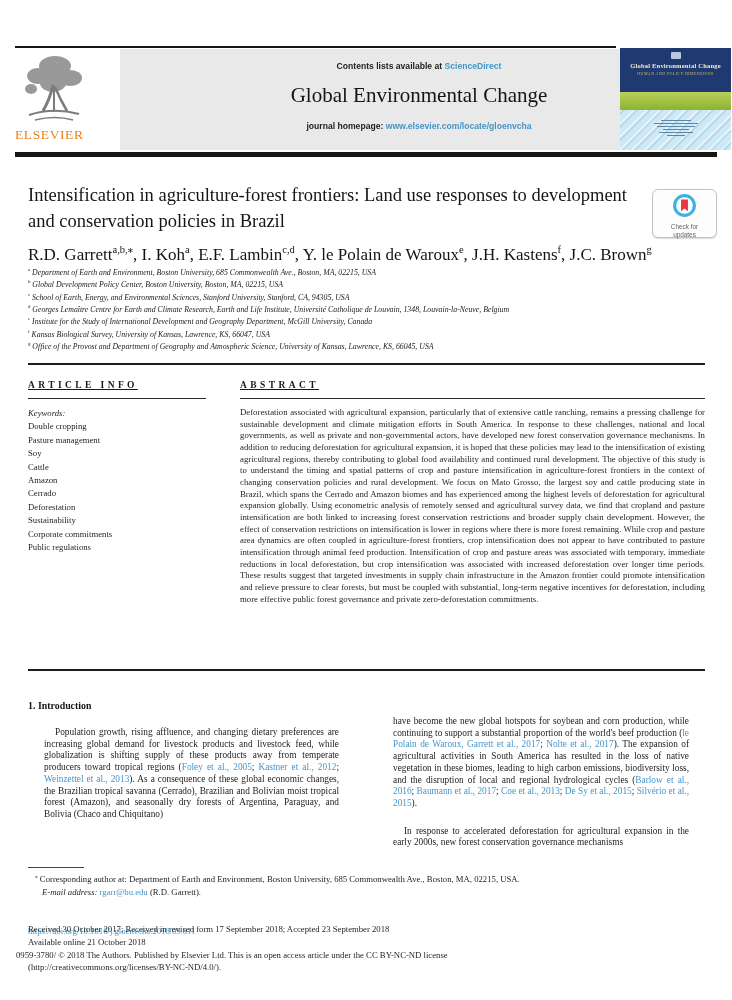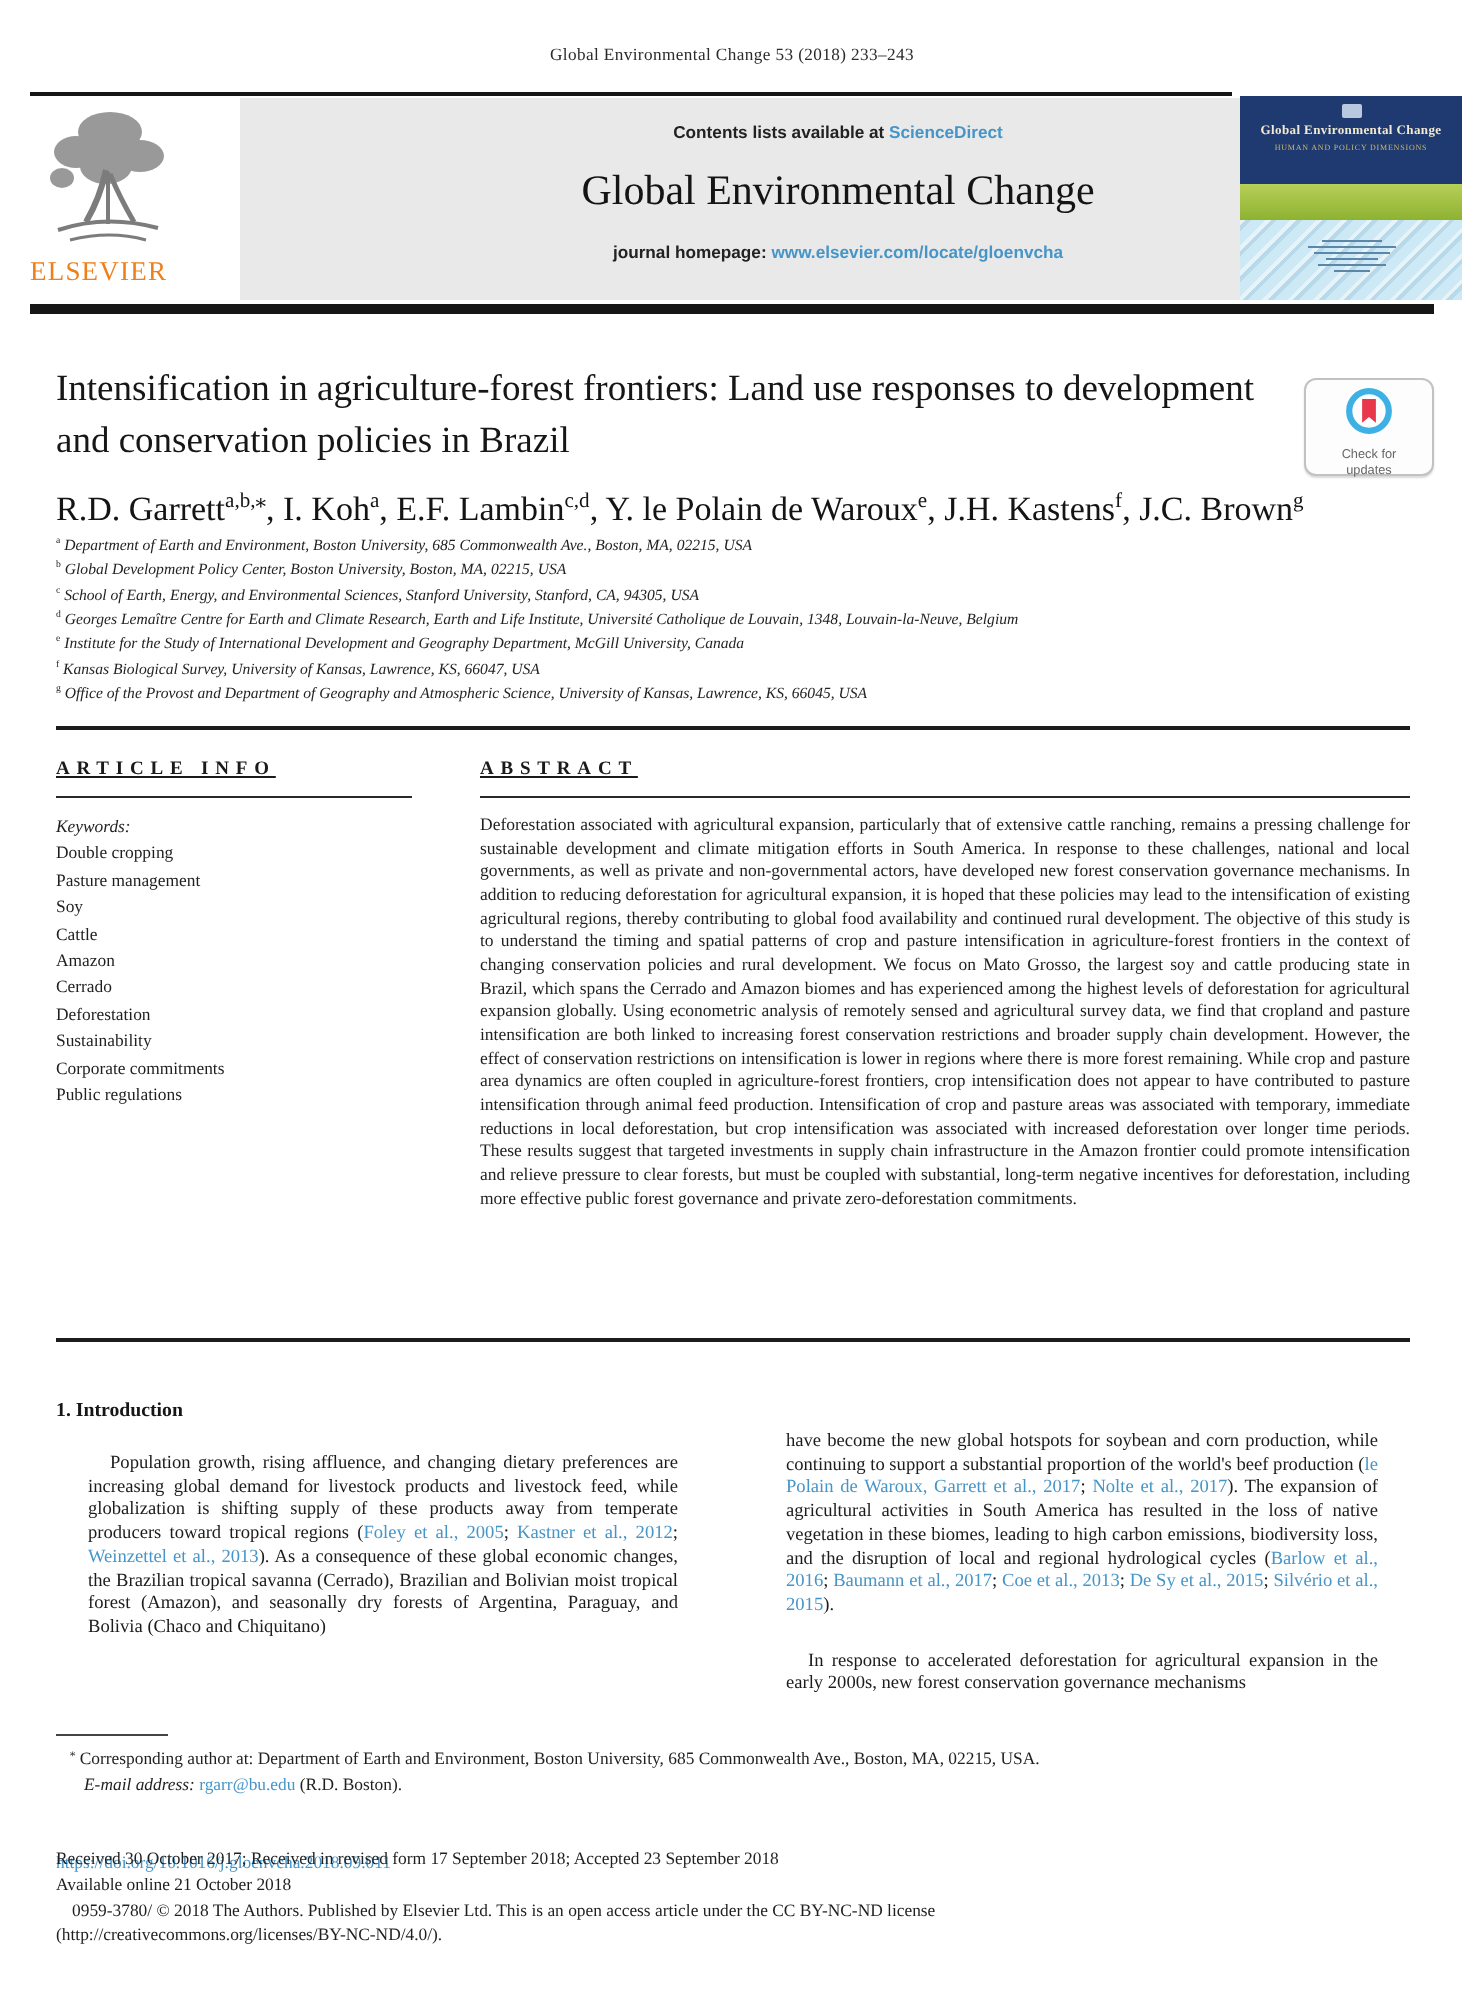--- a/index.html
+++ b/index.html
@@ -66,29 +66,28 @@
   .body-p{font-size:9.3px;line-height:11.7px;text-align:justify;color:#1c1c1c;margin:16px;text-indent:11px;}
 
   
   .fn-rule{position:absolute;left:28px;top:867px;width:56px;height:1px;background:#444;}
   .fn{position:absolute;left:28px;top:873px;width:660px;font-size:8.7px;line-height:12.6px;color:#1f1f1f;}
   .fn .l1{padding-left:7px;}
   .fn .l2{padding-left:14px;}
   .doi{position:absolute;left:28px;top:910px;font-size:8.7px;margin-top:16px;}
   .meta1{position:absolute;left:28px;top:924px;font-size:8.7px;color:#1f1f1f;}
   .meta2{position:absolute;left:28px;top:937px;font-size:8.7px;color:#1f1f1f;}
-  .meta3{position:absolute;left:36px;top:950px;font-size:8.7px;color:#1f1f1f;}
+  .meta3{position:absolute;left:16px;top:950px;font-size:8.7px;color:#1f1f1f;}
   .meta4{position:absolute;left:28px;top:962px;font-size:8.7px;color:#1f1f1f;}
 </style>
 </head>
 <body>
 
 <div class="page">
 
-  <div class="citation">Global Environmental Change 53 (2018) 233–243</div>
 
   <div class="rule-top"></div>
 
   <div class="logo-box">
     <div class="logo-tree">
       <svg width="78" height="74" viewBox="0 0 78 74">
         <g fill="#8f8f8f" opacity="0.9">
           <ellipse cx="40" cy="15" rx="16" ry="10"></ellipse>
           <ellipse cx="23" cy="25" rx="11" ry="8"></ellipse>
           <ellipse cx="55" cy="27" rx="12" ry="8"></ellipse>
@@ -187,21 +186,21 @@
   </div>
 
   <div class="col-right">
     <p class="body-p" style="text-indent:0"><span>have become the new global hotspots for soybean and corn production, while continuing to support a substantial proportion of the world's beef production (</span><span class="link">le Polain de Waroux, Garrett et al., 2017</span><span>; </span><span class="link">Nolte et al., 2017</span><span>). The expansion of agricultural activities in South America has resulted in the loss of native vegetation in these biomes, leading to high carbon emissions, biodiversity loss, and the disruption of local and regional hydrological cycles (</span><span class="link">Barlow et al., 2016</span><span>; </span><span class="link">Baumann et al., 2017</span><span>; </span><span class="link">Coe et al., 2013</span><span>; </span><span class="link">De Sy et al., 2015</span><span>; </span><span class="link">Silvério et al., 2015</span><span>).</span></p>
     <p class="body-p">In response to accelerated deforestation for agricultural expansion in the early 2000s, new forest conservation governance mechanisms</p>
   </div>
 
   <div class="fn-rule"></div>
   <div class="fn">
     <div class="l1"><sup>⁎</sup><span> Corresponding author at: Department of Earth and Environment, Boston University, 685 Commonwealth Ave., Boston, MA, 02215, USA.</span></div>
-    <div class="l2"><span class="it">E-mail address: </span><span class="link">rgarr@bu.edu</span><span> (R.D. Boston).</span></div>
+    <div class="l2"><span class="it">E-mail address: </span><span class="link">rgarr@bu.edu</span><span> (R.D. Garrett).</span></div>
   </div>
 
   <div class="doi"><span class="link">https://doi.org/10.1016/j.gloenvcha.2018.09.011</span></div>
   <div class="meta1">Received 30 October 2017; Received in revised form 17 September 2018; Accepted 23 September 2018</div>
   <div class="meta2">Available online 21 October 2018</div>
   <div class="meta3">0959-3780/ © 2018 The Authors. Published by Elsevier Ltd. This is an open access article under the CC BY-NC-ND license</div>
   <div class="meta4">(http://creativecommons.org/licenses/BY-NC-ND/4.0/).</div>
 
 </div>
 

